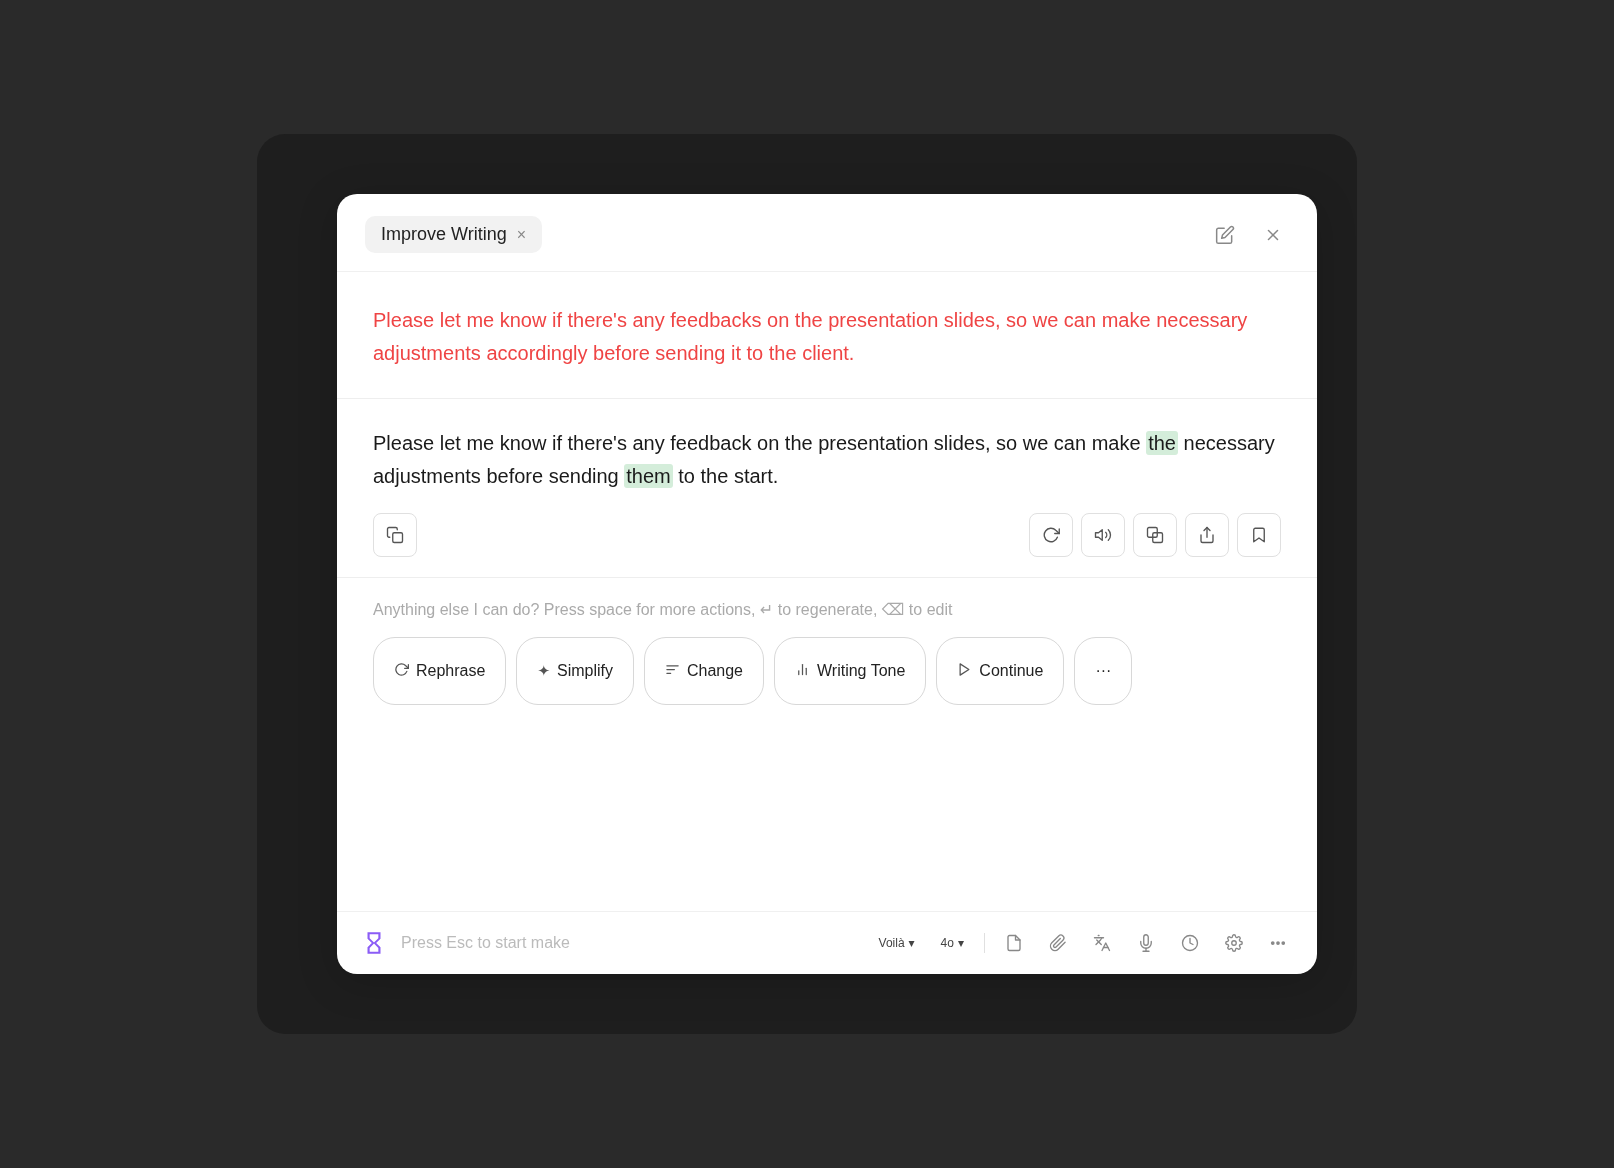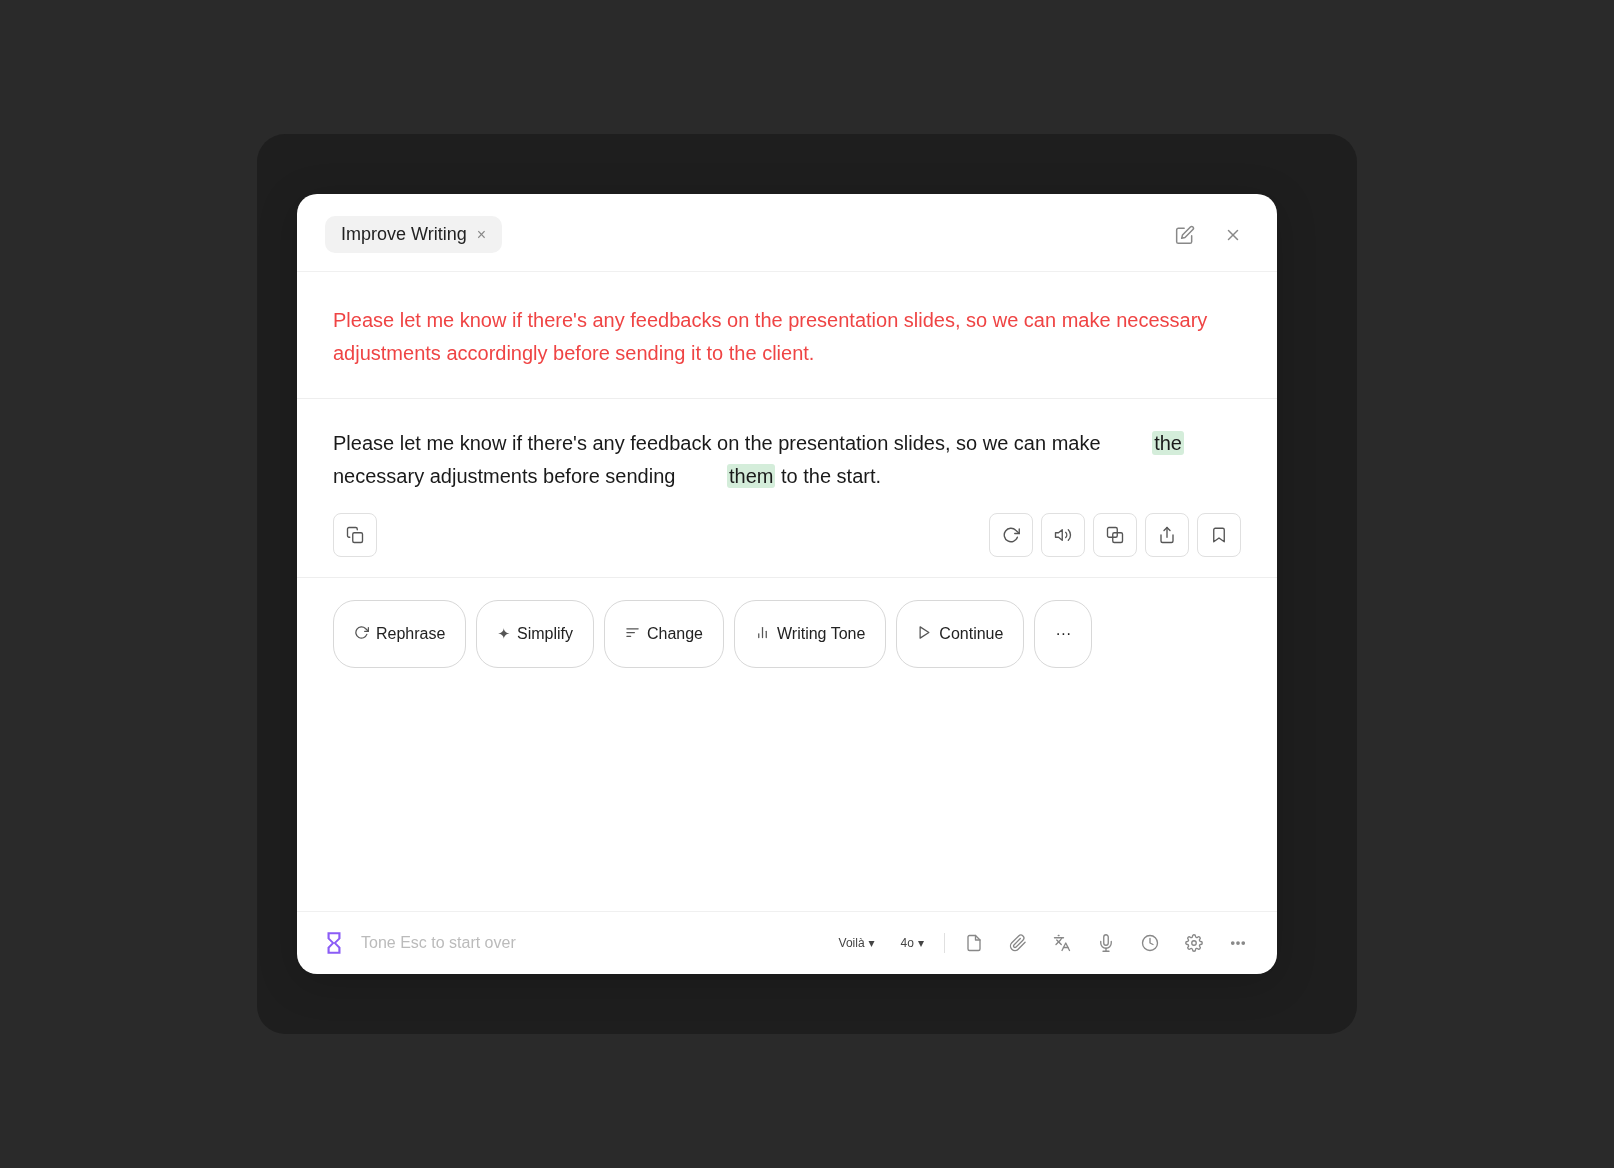--- a/index.html
+++ b/index.html
@@ -14,21 +14,21 @@
     }
 
     .outer-bg {
       background: #1e1e1e;
       border-radius: 28px;
       padding: 40px;
       width: 1100px;
       min-height: 900px;
       display: flex;
       align-items: center;
-      justify-content: flex-start;
+      justify-content: flex-end;
     }
 
     .modal {
       background: #ffffff;
       border-radius: 20px;
       width: 980px;
       min-height: 780px;
       box-shadow: 0 8px 40px rgba(0,0,0,0.18);
       display: flex;
       flex-direction: column;
@@ -107,21 +107,20 @@
       line-height: 1.65;
       color: #1a1a1a;
       font-weight: 400;
       margin-bottom: 20px;
     }
 
     .highlight {
       background-color: #d4edda;
       border-radius: 3px;
       padding: 1px 2px;
-      margin-left: 46px;
     }
 
     
     .text-actions {
       display: flex;
       align-items: center;
       justify-content: space-between;
       margin-top: 16px;
     }
 
@@ -324,20 +323,21 @@
           <button class="icon-btn" title="Bookmark">
             <svg width="18" height="18" viewBox="0 0 24 24" fill="none" stroke="currentColor" stroke-width="1.8" stroke-linecap="round" stroke-linejoin="round">
               <path d="M19 21l-7-5-7 5V5a2 2 0 0 1 2-2h10a2 2 0 0 1 2 2z"></path>
             </svg>
           </button>
         </div>
       </div>
     </div>
 
     <div class="prompt-section">
+      <div class="prompt-hint">Anything else I can do? Press space for more actions, ↵ to regenerate, ⌫ to edit</div>
       <div class="action-chips">
         <button class="chip-btn">
           <span class="chip-icon">
             <svg width="15" height="15" viewBox="0 0 24 24" fill="none" stroke="currentColor" stroke-width="2" stroke-linecap="round" stroke-linejoin="round">
               <polyline points="23 4 23 10 17 10"></polyline>
               <path d="M20.49 15a9 9 0 1 1-2.12-9.36L23 10"></path>
             </svg>
           </span>
           <span>Rephrase</span>
         </button>
@@ -379,21 +379,21 @@
       </div>
     </div>
 
     <div class="footer-bar">
       <span class="footer-logo">
 
         <svg width="26" height="26" viewBox="0 0 24 24" fill="#8b5cf6">
           <path d="M6 2v6l4 4-4 4v6h12v-6l-4-4 4-4V2H6zm10 14.5V20H8v-3.5l4-4 4 4zM8 4h8v3.5l-4 4-4-4V4z"></path>
         </svg>
       </span>
-      <span class="footer-hint">Tone Esc to start over</span>
+      <span class="footer-hint">Press Esc to start make</span>
 
       <div class="footer-right">
         <button class="footer-dropdown">
           <span>Voilà</span>
           <span>▾</span>
         </button>
         <button class="footer-dropdown">
           <span>4o</span>
           <span>▾</span>
         </button>

